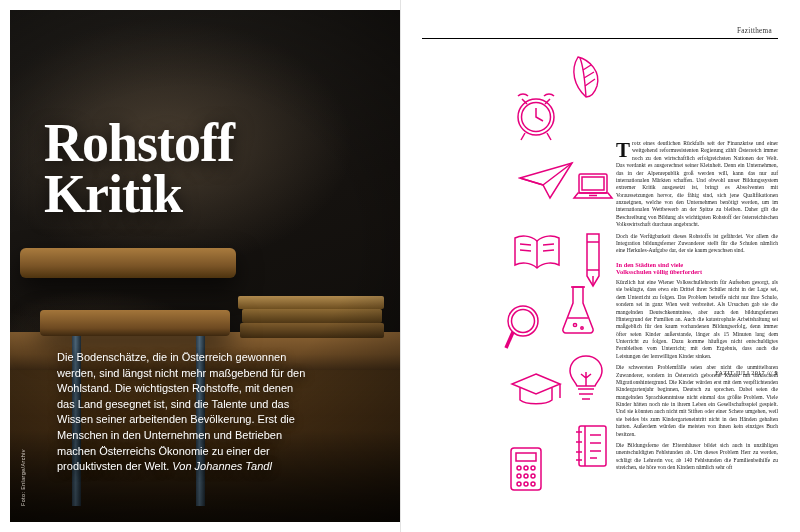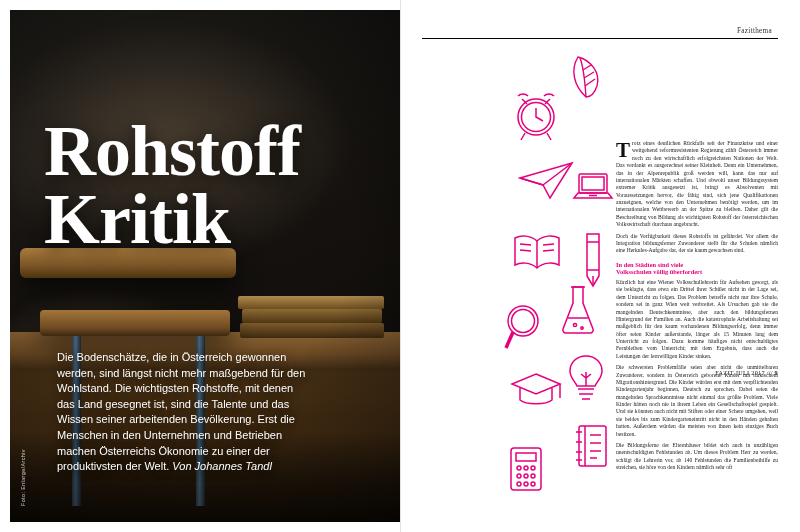--- a/index.html
+++ b/index.html
@@ -117,21 +117,21 @@
     pointer-events: none;
   }
 
   .headline {
     position: absolute;
     left: 34px;
     top: 108px;
     color: #ffffff;
     font-family: "Liberation Serif", serif;
     font-weight: 700;
-    font-size: 72px;
+    font-size: 54px;
     line-height: 0.94;
     letter-spacing: -1px;
     text-shadow: 0 4px 18px rgba(0,0,0,0.75);
   }
   .headline div { display: block; }
 
   .lead {
     position: absolute;
     left: 47px;
     top: 340px;

